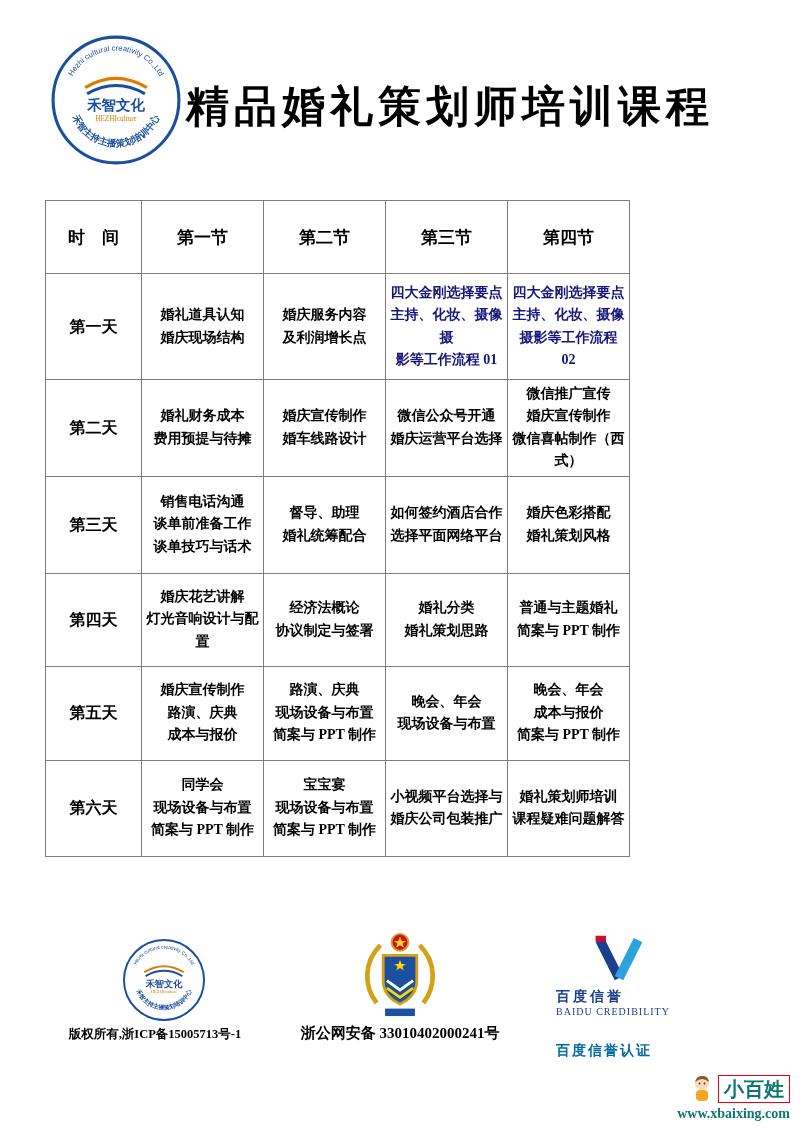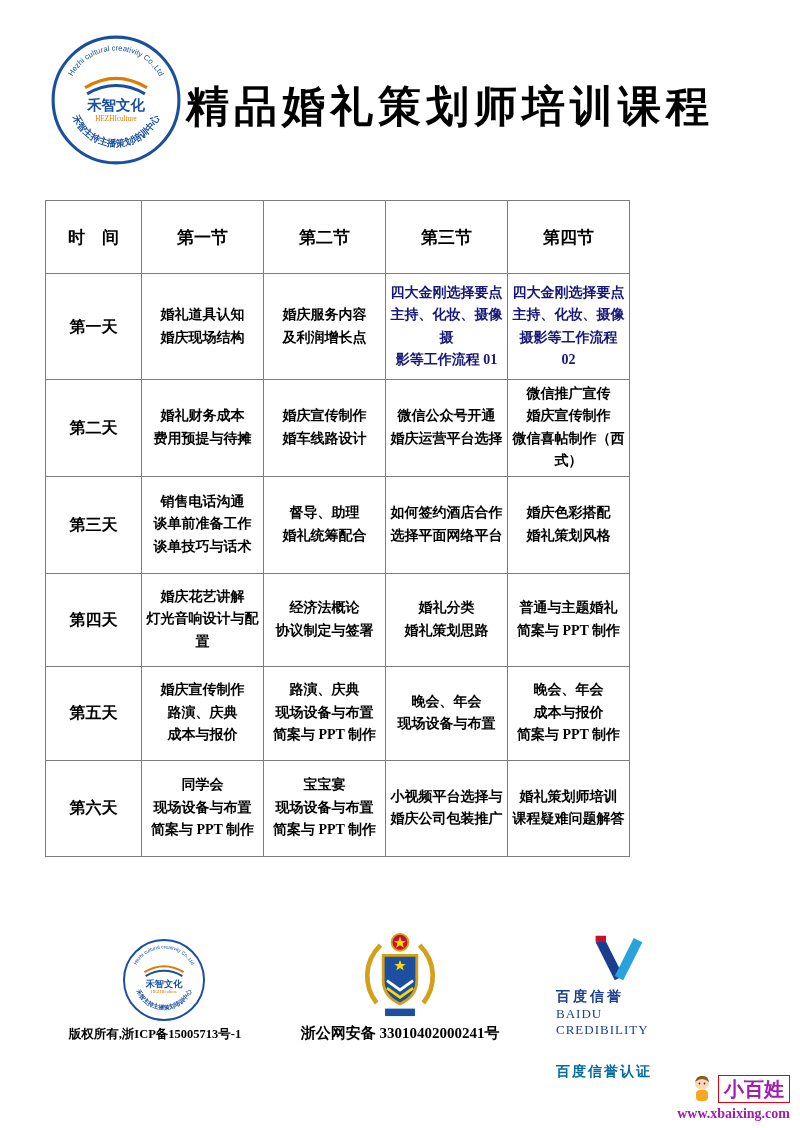--- a/index.html
+++ b/index.html
@@ -27,25 +27,25 @@
   
   .logo-bottom{position:absolute;left:122px;top:938px;width:84px;height:84px;}
   .copyright{position:absolute;left:28px;top:1026px;width:254px;text-align:center;
              font-size:12.5px;font-weight:bold;}
   .badge-wrap{position:absolute;left:358px;top:928px;width:84px;height:94px;}
   .police-text{position:absolute;left:262px;top:1024px;width:276px;text-align:center;
                font-size:15px;font-weight:900;}
   .baidu-block{position:absolute;left:556px;top:934px;width:126px;text-align:left;}
   .baidu-logo{width:62px;height:52px;display:block;margin:0 auto;}
   .baidu-title{font-size:14px;color:#1b3f8f;font-weight:bold;letter-spacing:3px;margin-top:2px;}
-  .baidu-sub{font-size:13px;color:#1b3f8f;letter-spacing:1px;}
+  .baidu-sub{font-size:10px;color:#1b3f8f;letter-spacing:1px;}
   .baidu-cert{margin-top:25px;font-size:14px;font-weight:bold;color:#0369a1;letter-spacing:2px;}
 
   
-  .watermark{position:absolute;right:10px;bottom:6px;text-align:left;color:#a21caf;}
+  .watermark{position:absolute;right:10px;bottom:6px;text-align:left;color:#0f766e;}
   .wm-top{display:flex;align-items:center;justify-content:flex-end;gap:4px;}
   .wm-name{font-size:20px;font-weight:bold;border:1px solid #e60012;padding:0 5px;line-height:1.3;}
   .wm-url{font-size:14px;font-weight:bold;margin-top:2px;}
   .mascot{width:24px;height:30px;}
 </style>
 </head>
 <body>
 
 <div class="page">
 

